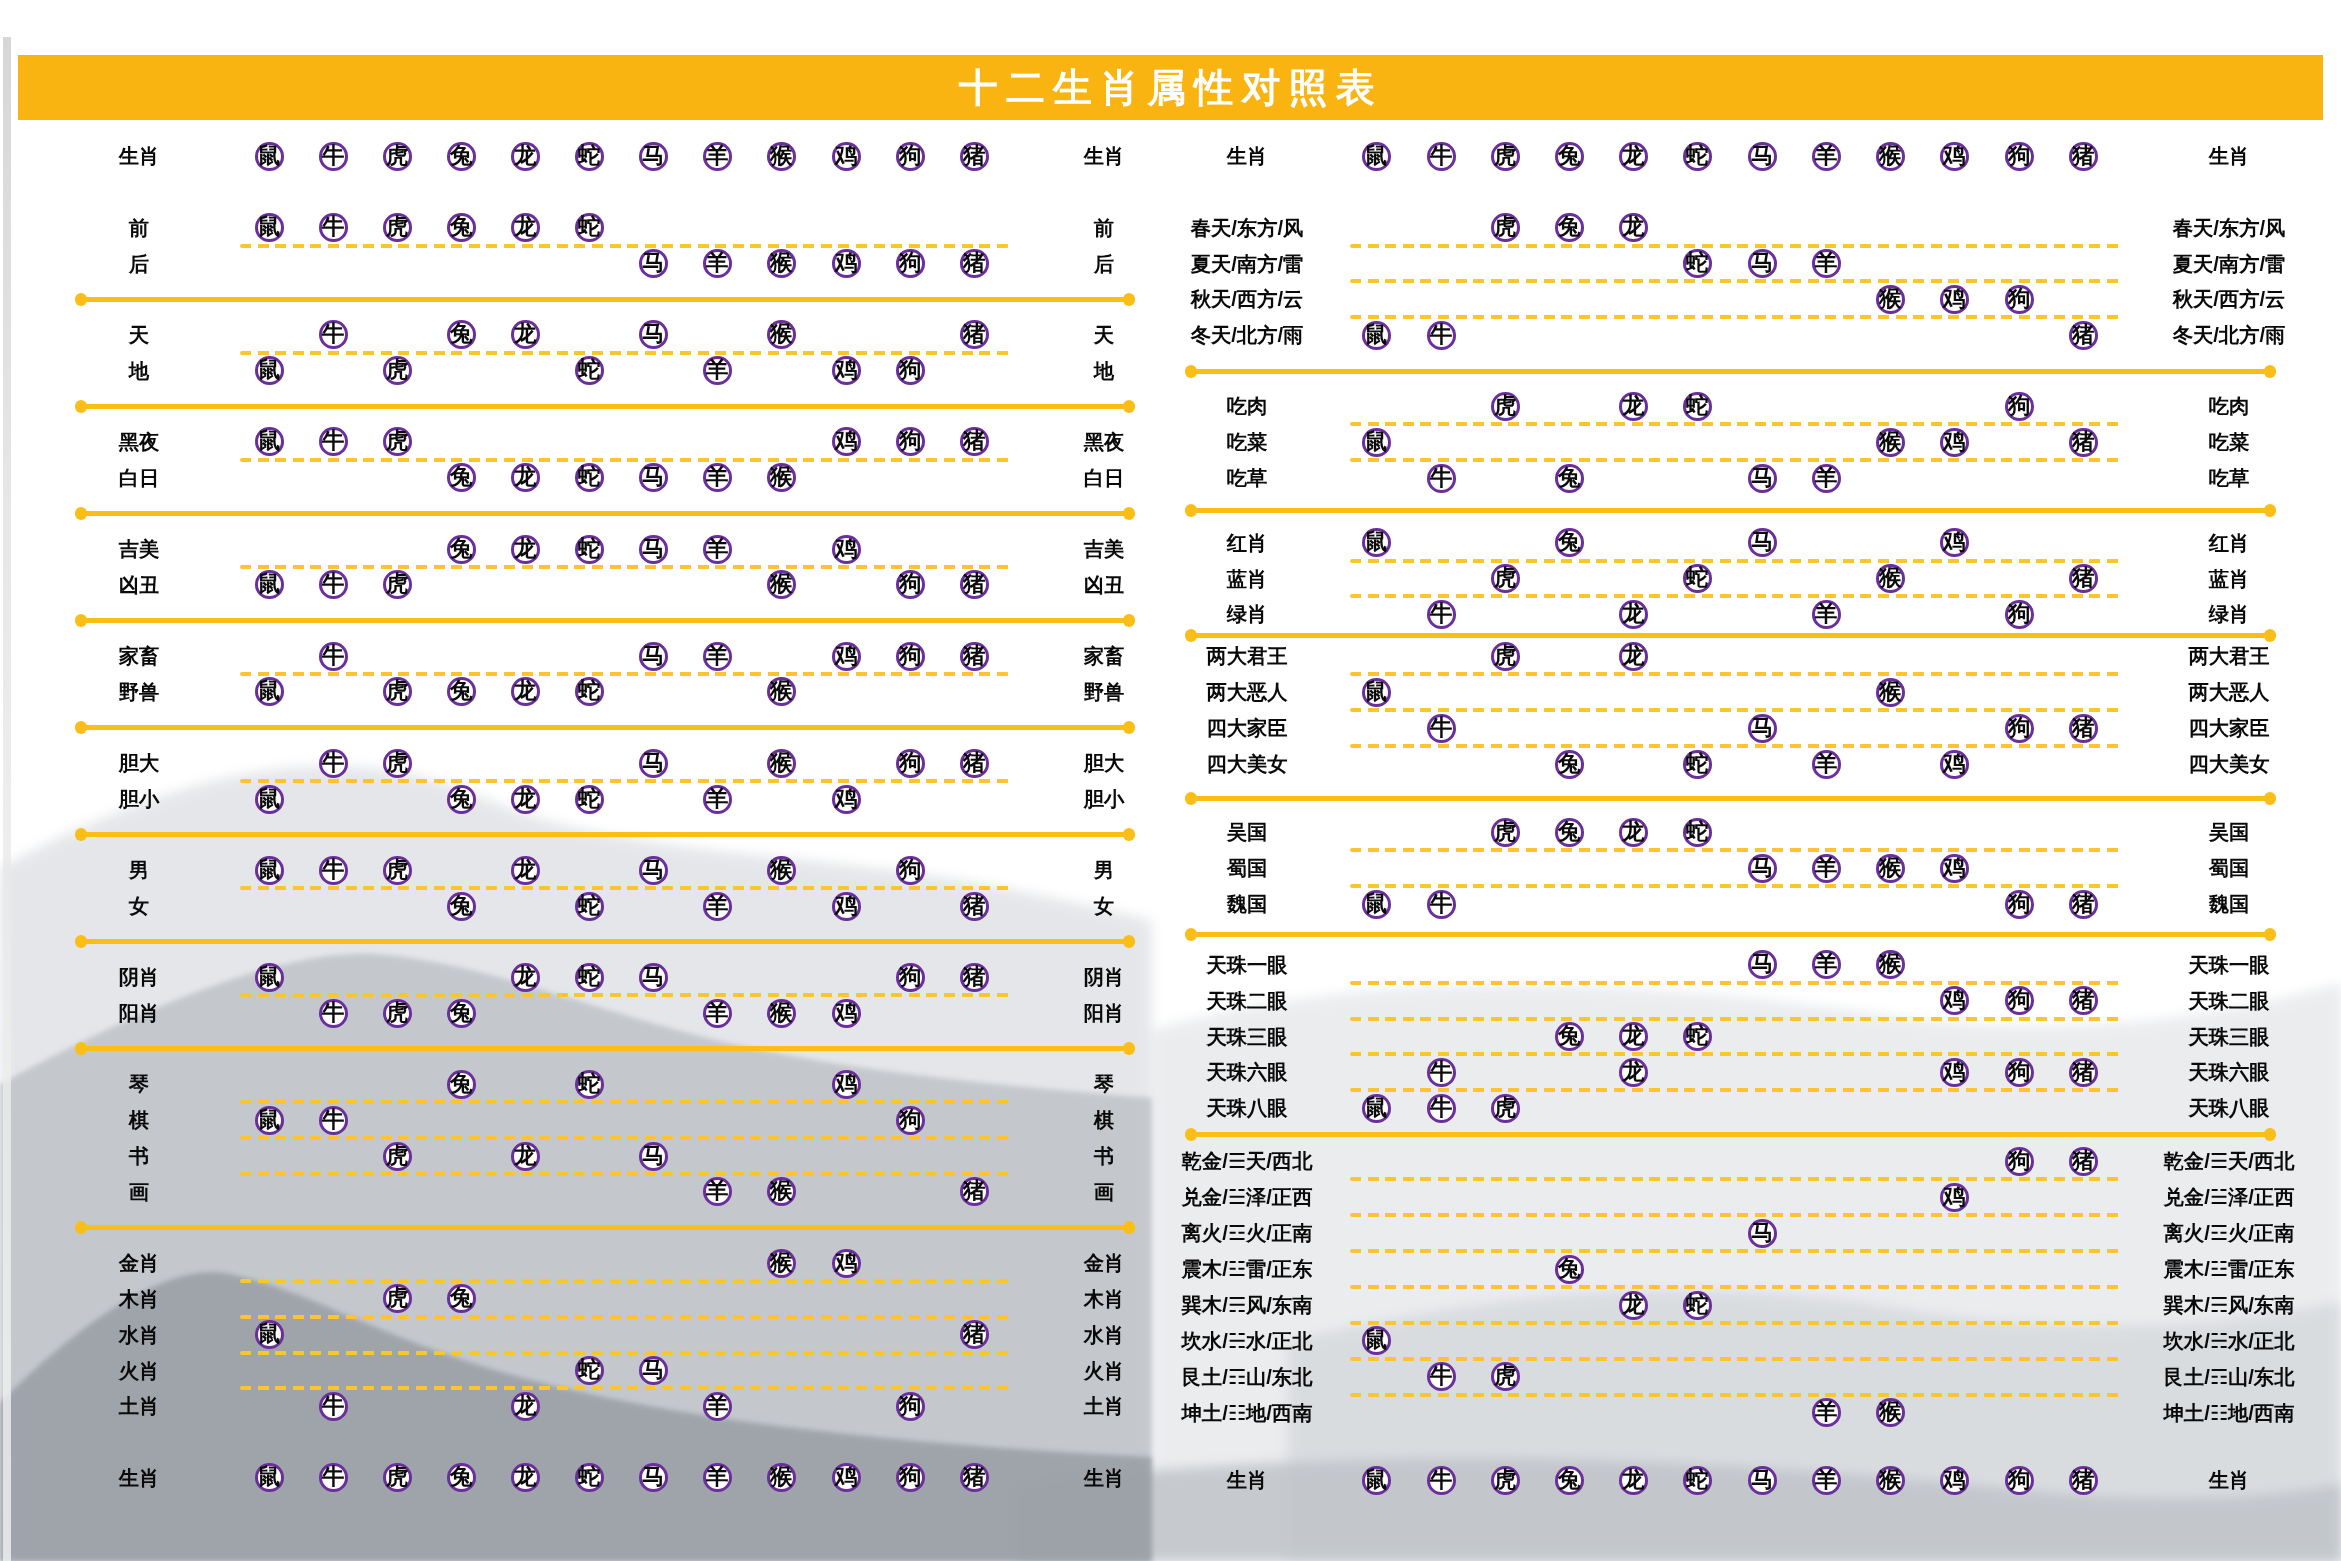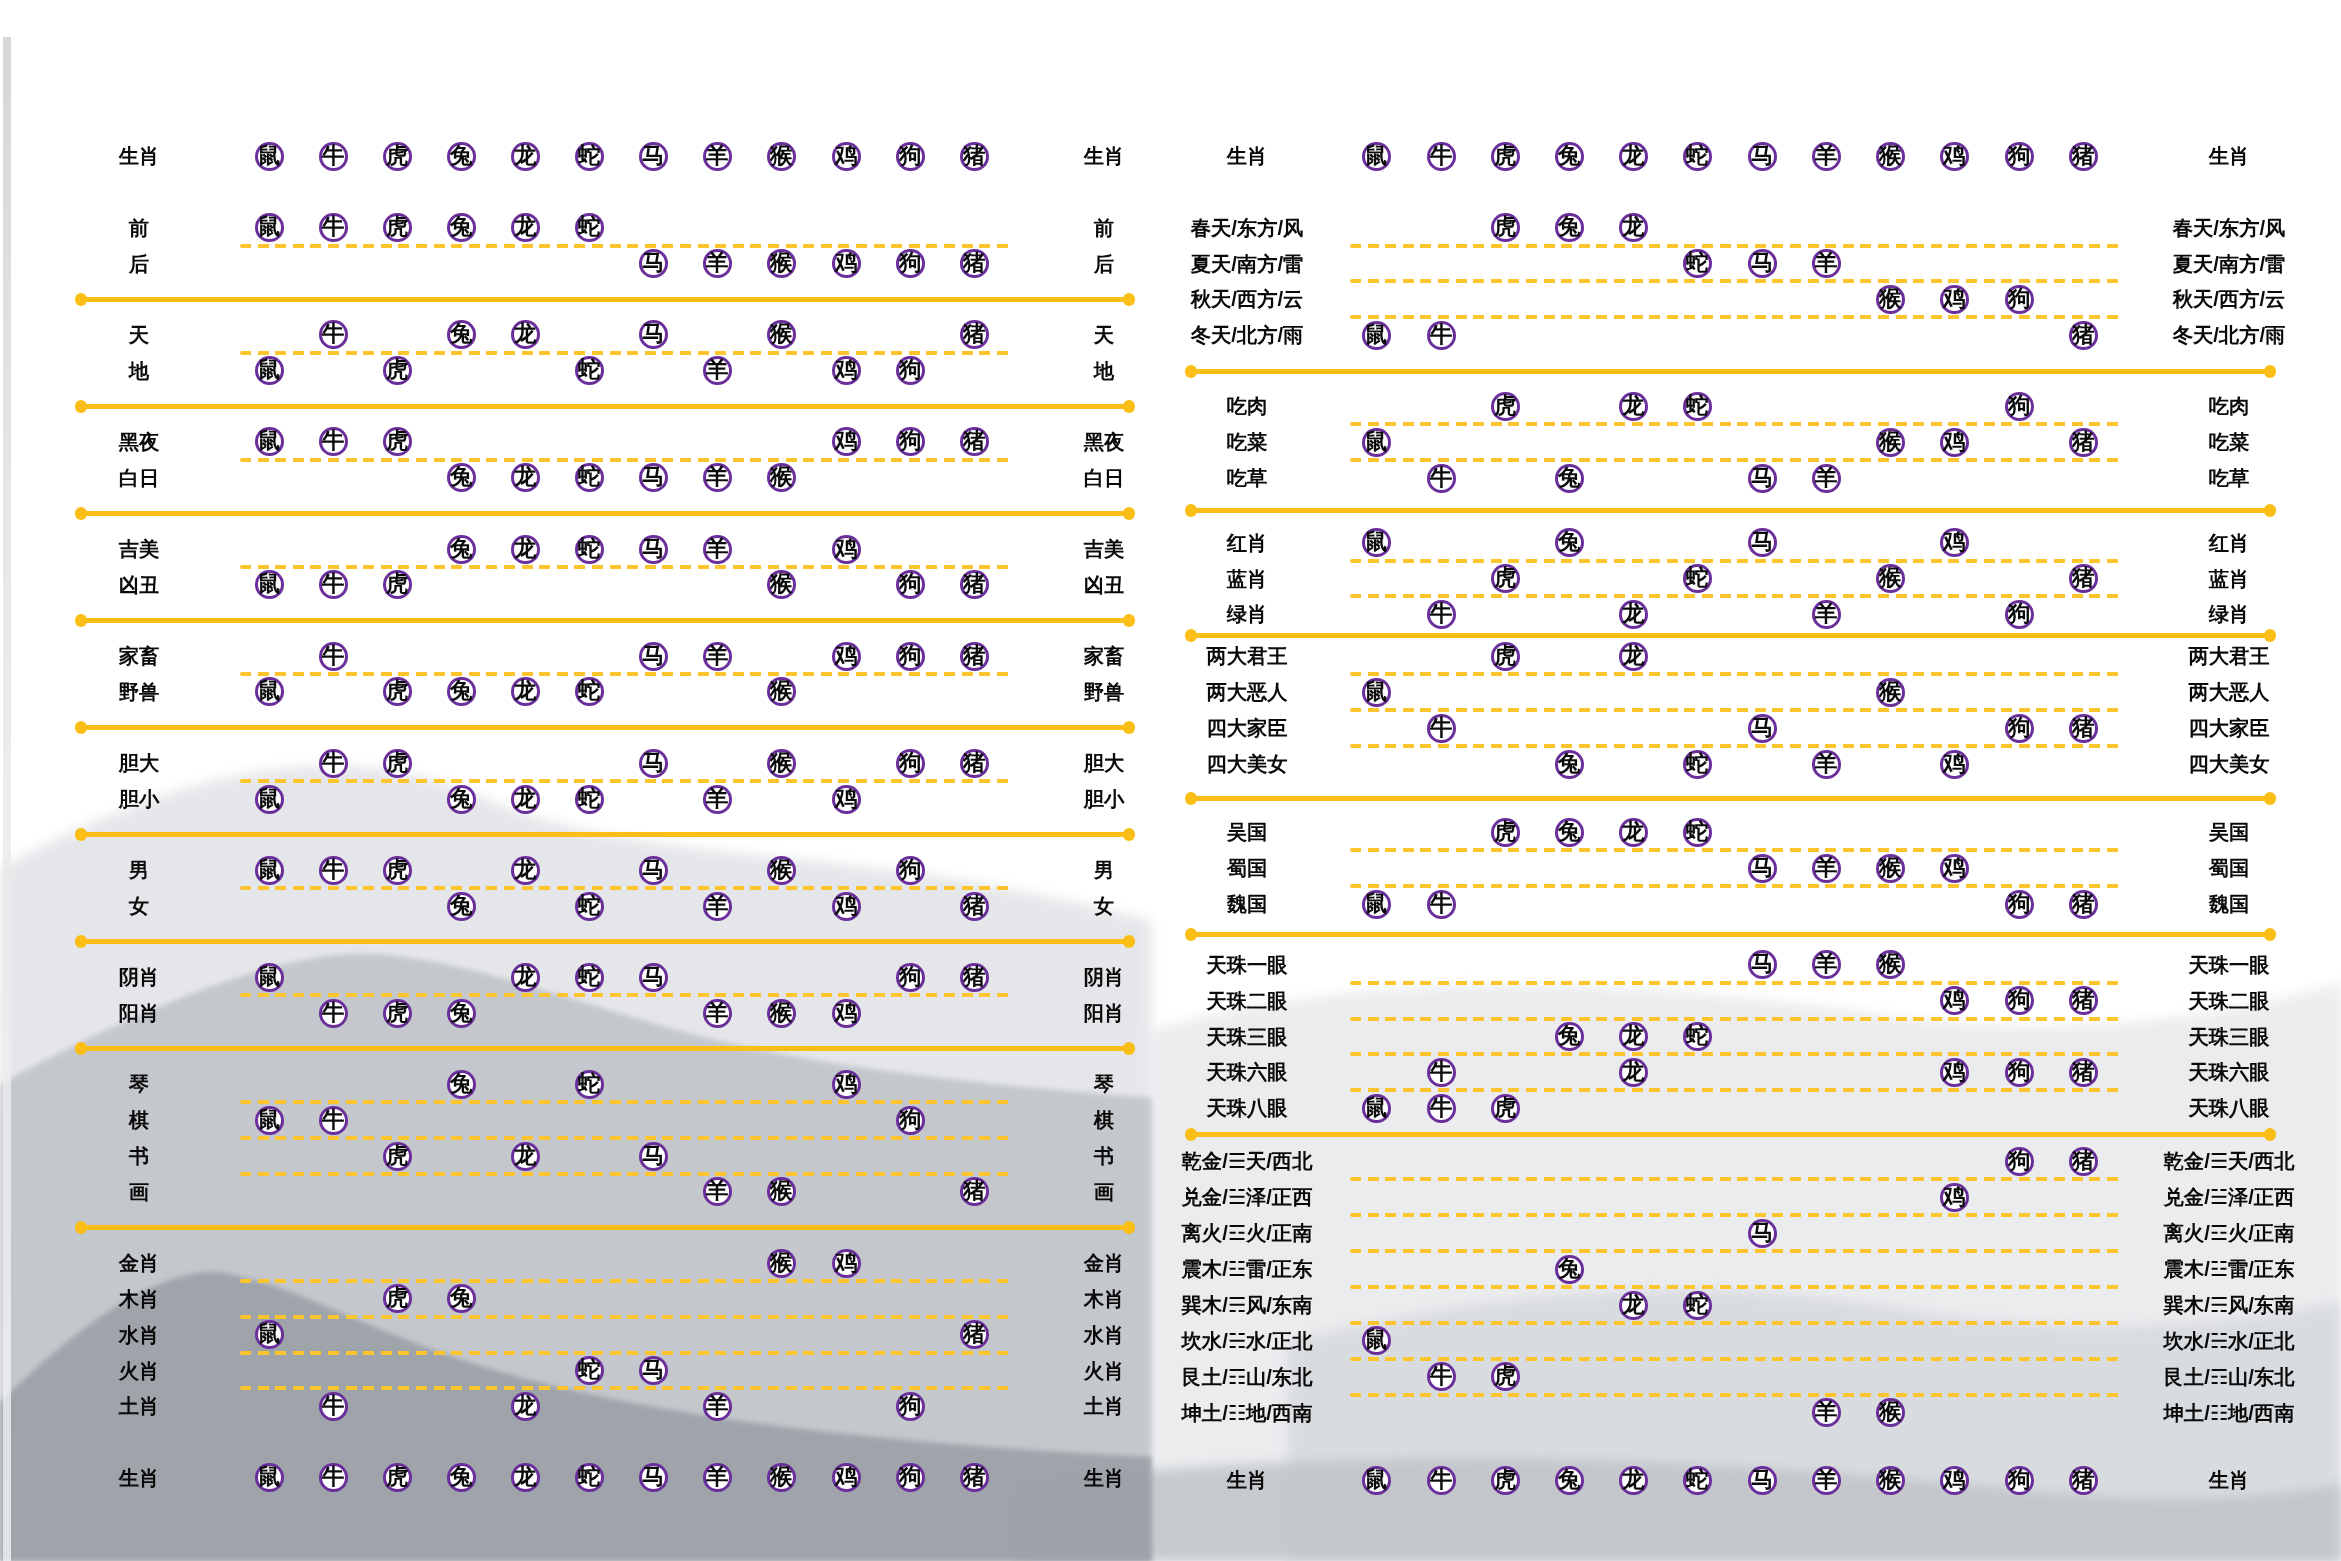--- a/index.html
+++ b/index.html
@@ -42,20 +42,23 @@
     <path d="M0,1280 C300,1120 520,1090 720,1180 C920,1265 1200,1255 1480,1310 C1580,1330 1680,1350 1700,1360 L1700,2305 L0,2305 Z" fill="#c6cad0" opacity="0.45" filter="url(#soft)"></path>
     <path d="M1700,1520 C2050,1420 2450,1450 2800,1500 C3050,1535 3280,1500 3457,1450 L3457,2305 L1700,2305 Z" fill="#ced2d7" opacity="0.40" filter="url(#soft)"></path>
     <path d="M0,1600 C180,1500 420,1395 560,1408 C700,1420 820,1470 1000,1520 C1200,1575 1450,1600 1700,1620 L1700,2305 L0,2305 Z" fill="#aab0b7" opacity="0.55" filter="url(#soft2)"></path>
     <path d="M0,2070 C140,1930 260,1862 340,1880 C460,1905 560,1975 760,2030 C1000,2095 1300,2130 1700,2150 L1700,2305 L0,2305 Z" fill="#878d94" opacity="0.60" filter="url(#soft2)"></path>
     <path d="M1500,2190 C2100,2120 2600,2160 3000,2200 C3200,2220 3350,2210 3457,2190 L3457,2305 L1500,2305 Z" fill="#9aa0a7" opacity="0.45" filter="url(#soft)"></path>
     <path d="M1900,1980 C2200,1905 2500,1880 2800,1930 C3050,1972 3280,1960 3457,1920 L3457,2305 L1900,2305 Z" fill="#c0c5cb" opacity="0.40" filter="url(#soft)"></path>
   </svg>
 
   <div class="edge-shadow"></div>
 
+  <div class="title-bar">
+    <h1 class="title">十二生肖属性对照表</h1>
+  </div>
 
   <section class="panel" id="panel-left">
       <div class="row-label" style="left: 139px; top: 156px;">生肖</div>
       <div class="row-label" style="left: 1104px; top: 156px;">生肖</div>
       <div class="badge" style="left: 255px; top: 142px;">鼠</div>
       <div class="badge" style="left: 319px; top: 142px;">牛</div>
       <div class="badge" style="left: 383px; top: 142px;">虎</div>
       <div class="badge" style="left: 447px; top: 142px;">兔</div>
       <div class="badge" style="left: 511px; top: 142px;">龙</div>
       <div class="badge" style="left: 575px; top: 142px;">蛇</div>

